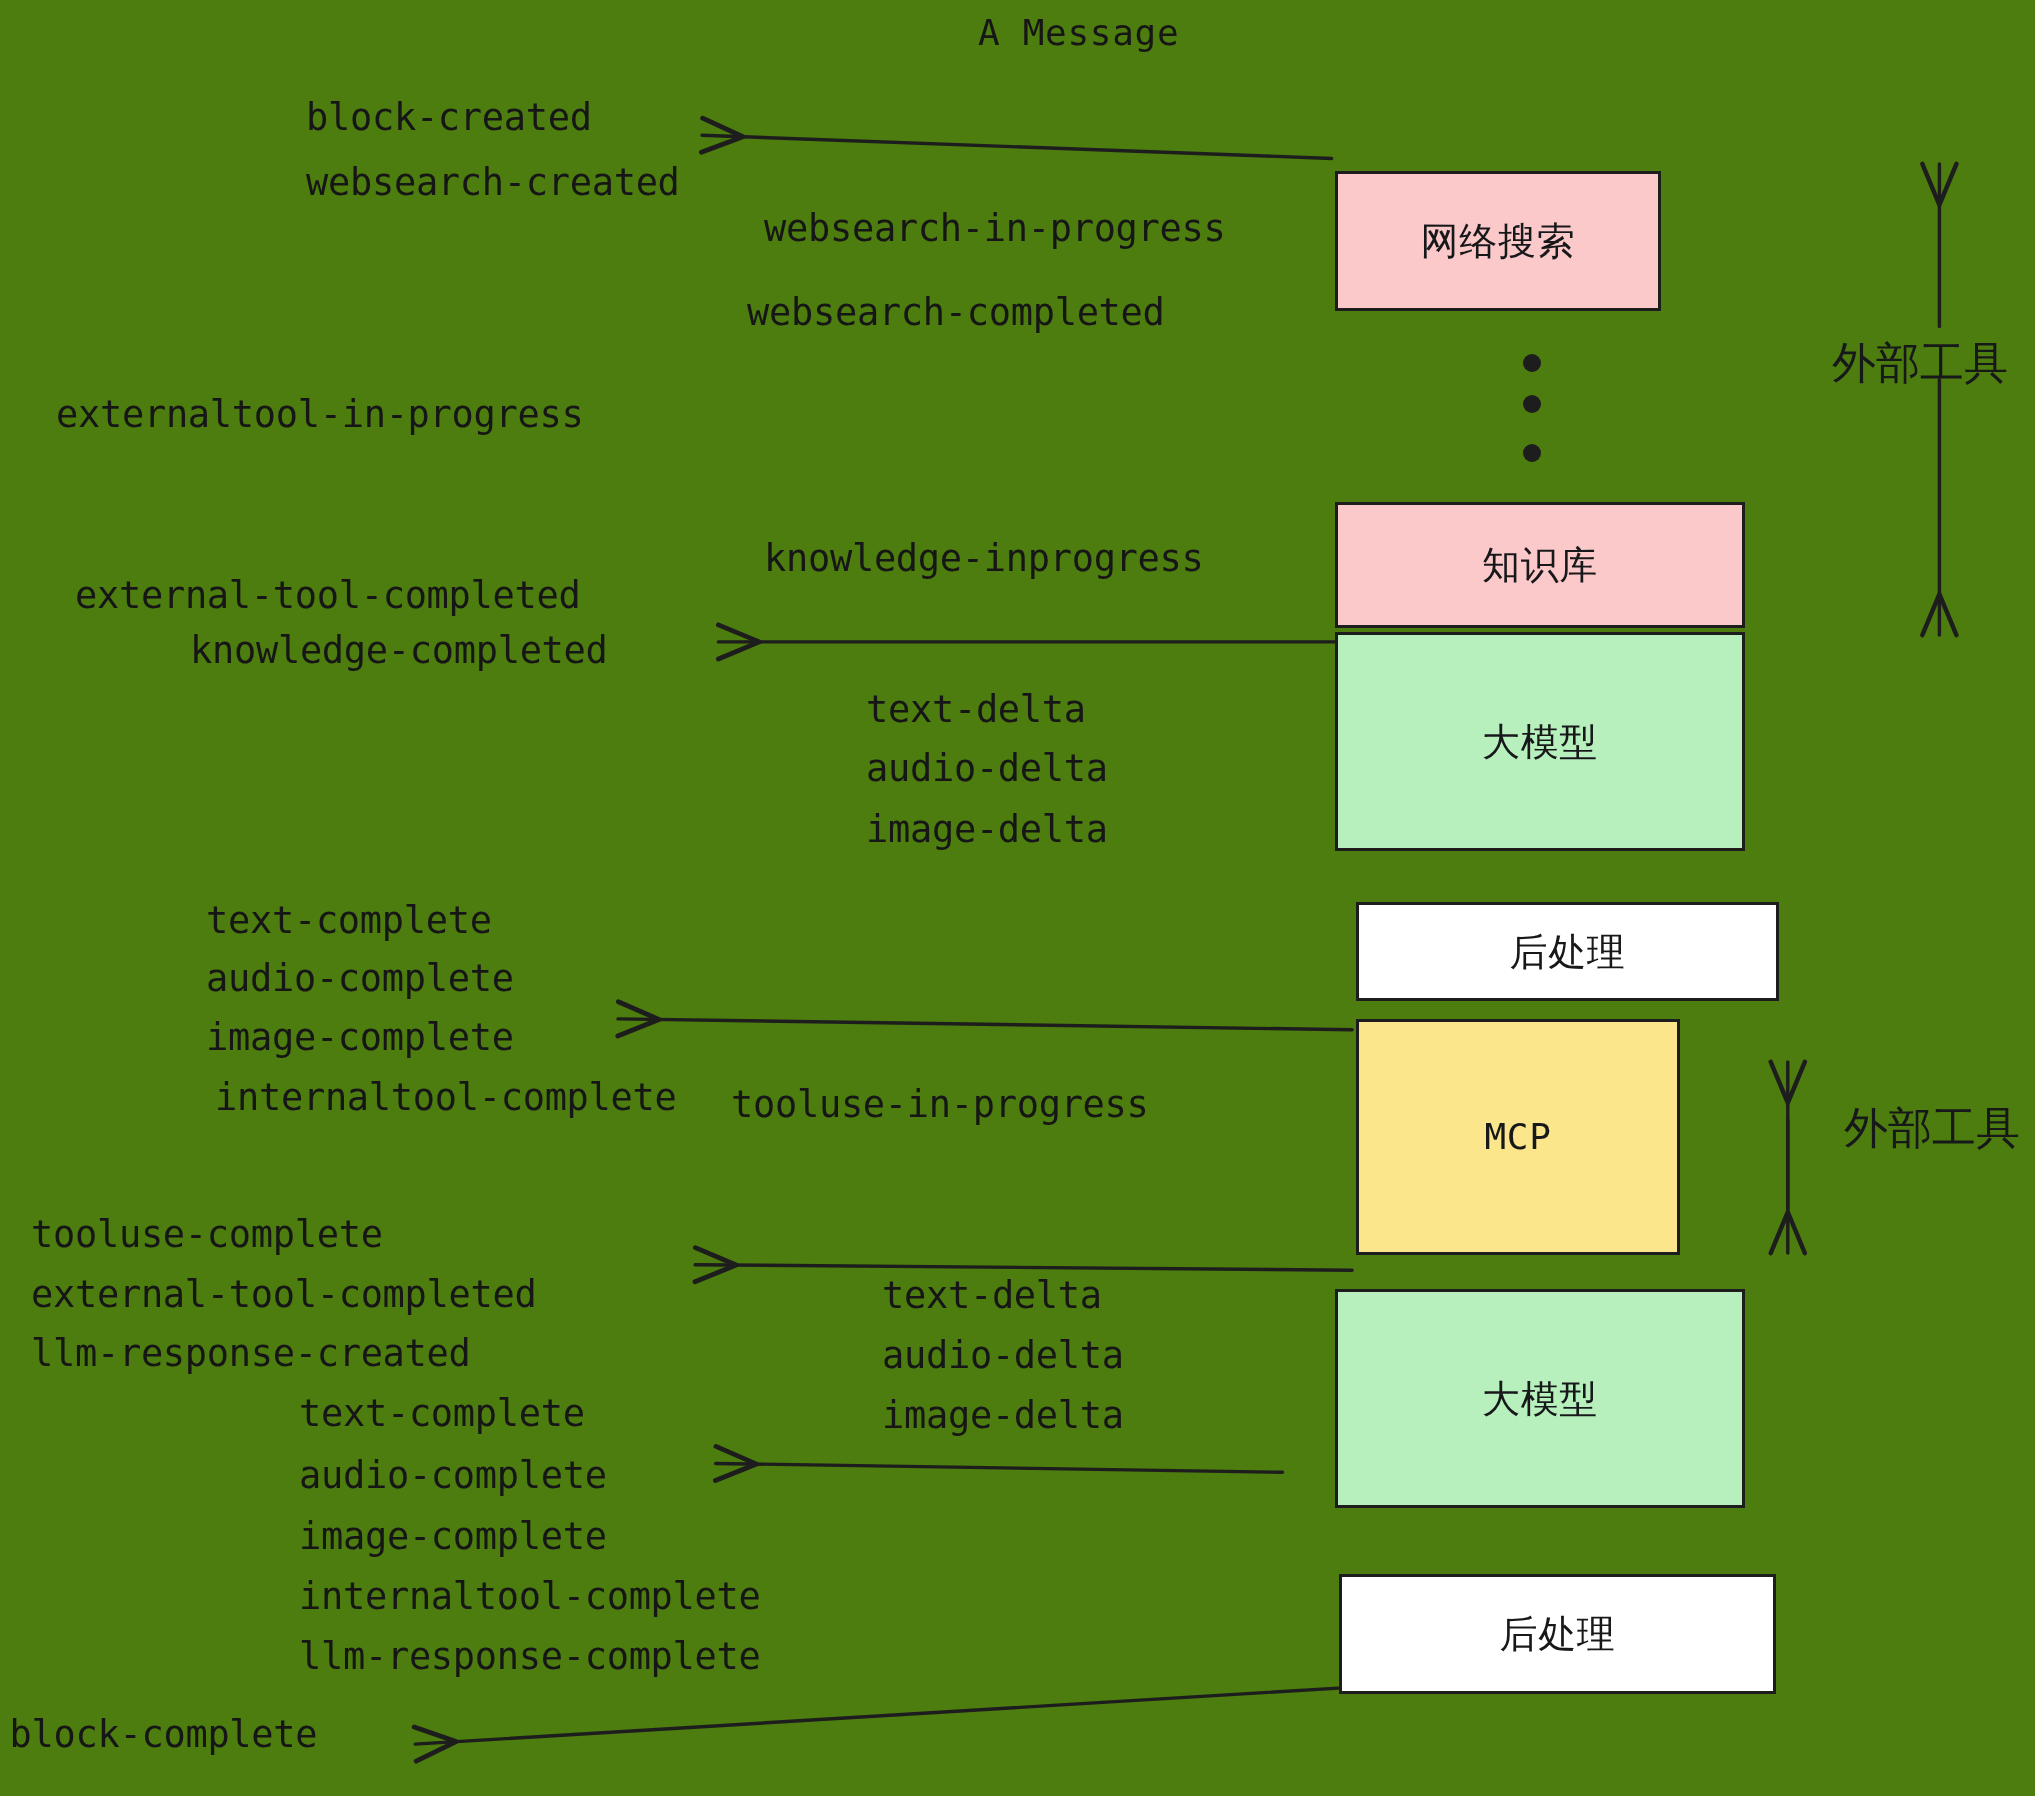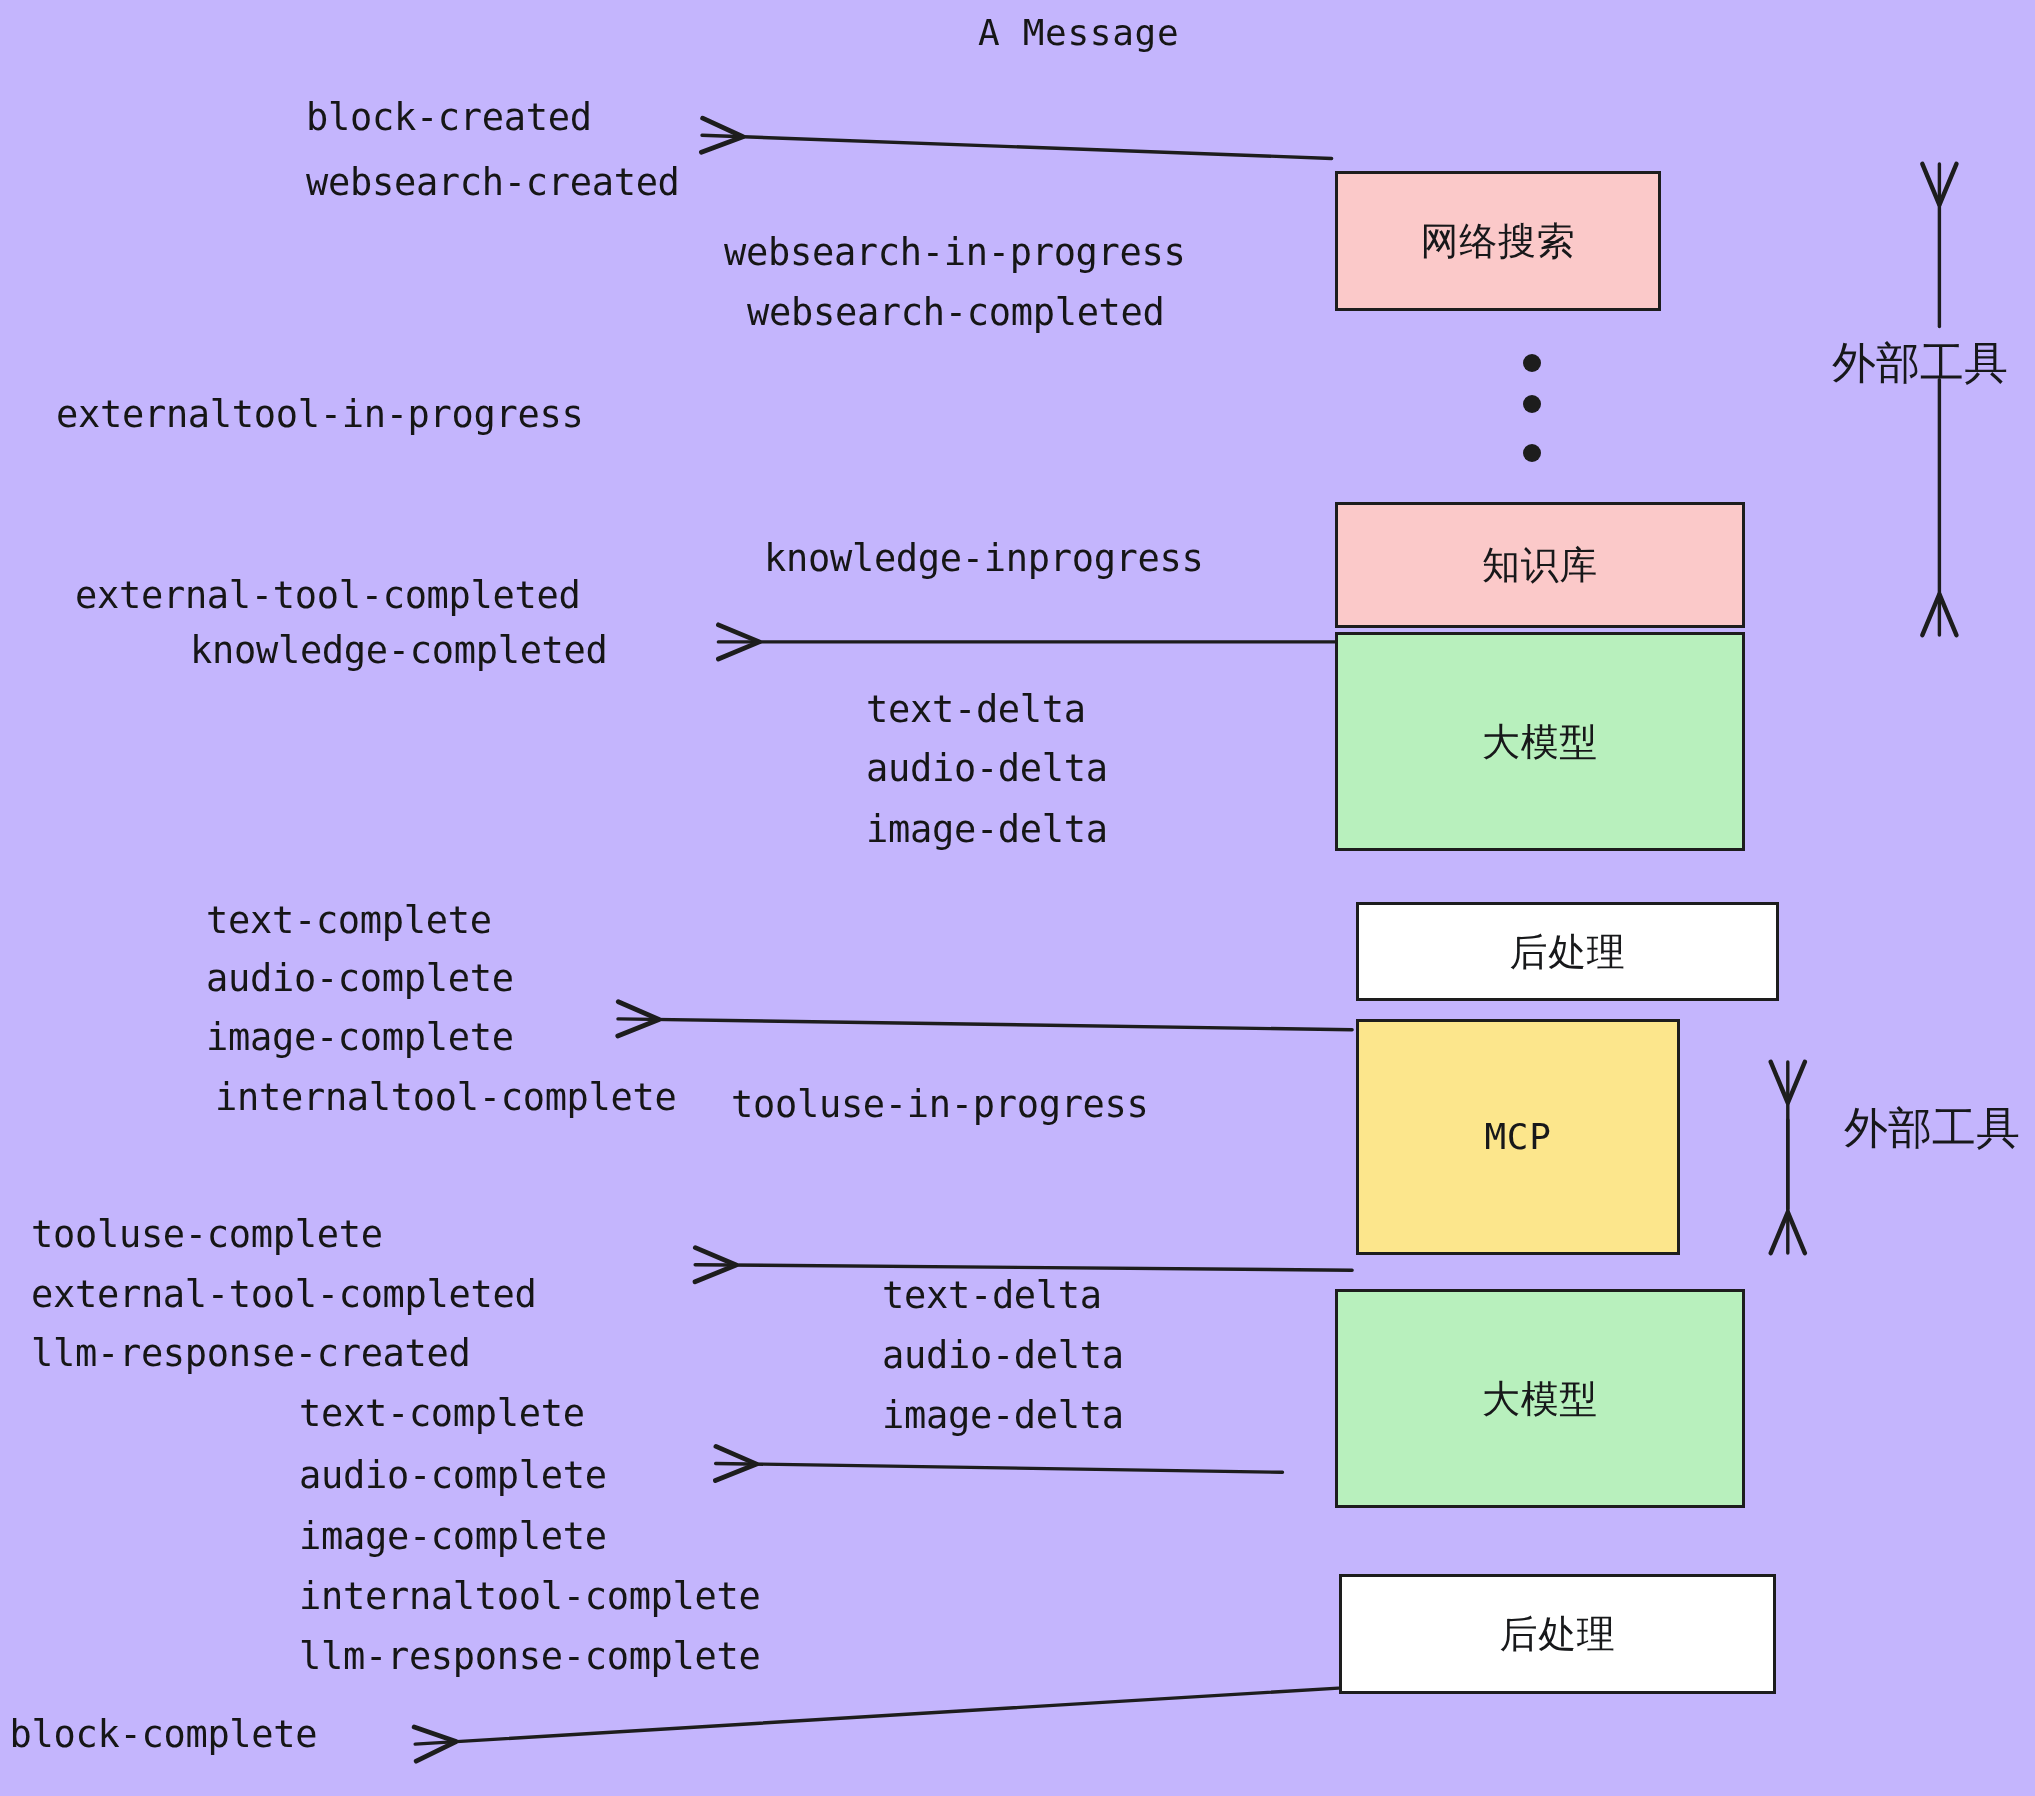--- a/index.html
+++ b/index.html
@@ -8,21 +8,21 @@
     padding: 0;
     background: #ffffff;
   }
   body {
     font-family: "DejaVu Sans Mono", "Liberation Mono", monospace;
   }
   #canvas {
     position: relative;
     width: 2035px;
     height: 1796px;
-    background: #c4b5fd;
+    background: #4d7c0f;
     overflow: hidden;
   }
   .svg-layer {
     position: absolute;
     left: 0;
     top: 0;
     width: 2035px;
     height: 1796px;
   }
   
@@ -138,21 +138,21 @@
 
   <div id="dots">
       <div class="dot" style="left: 1523px; top: 354px;"></div>
       <div class="dot" style="left: 1523px; top: 395px;"></div>
       <div class="dot" style="left: 1523px; top: 444px;"></div>
     </div>
 
   <div id="events">
       <div class="evt" style="left: 306px; top: 99px;">block-created</div>
       <div class="evt" style="left: 306px; top: 164px;">websearch-created</div>
-      <div class="evt" style="left: 724px; top: 210px; margin-top: 24px;">websearch-in-progress</div>
+      <div class="evt" style="left: 764px; top: 210px;">websearch-in-progress</div>
       <div class="evt" style="left: 747px; top: 294px;">websearch-completed</div>
       <div class="evt" style="left: 28px; top: 396px; margin-left: 28px;">externaltool-in-progress</div>
       <div class="evt" style="left: 764px; top: 540px;">knowledge-inprogress</div>
       <div class="evt" style="left: 75px; top: 577px;">external-tool-completed</div>
       <div class="evt" style="left: 190px; top: 632px;">knowledge-completed</div>
       <div class="evt" style="left: 866px; top: 691px;">text-delta</div>
       <div class="evt" style="left: 866px; top: 750px;">audio-delta</div>
       <div class="evt" style="left: 866px; top: 811px;">image-delta</div>
       <div class="evt" style="left: 206px; top: 902px;">text-complete</div>
       <div class="evt" style="left: 206px; top: 960px;">audio-complete</div>

